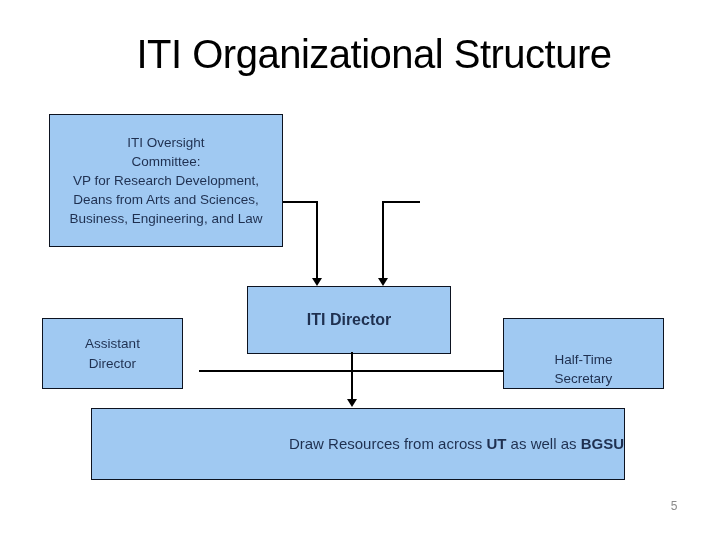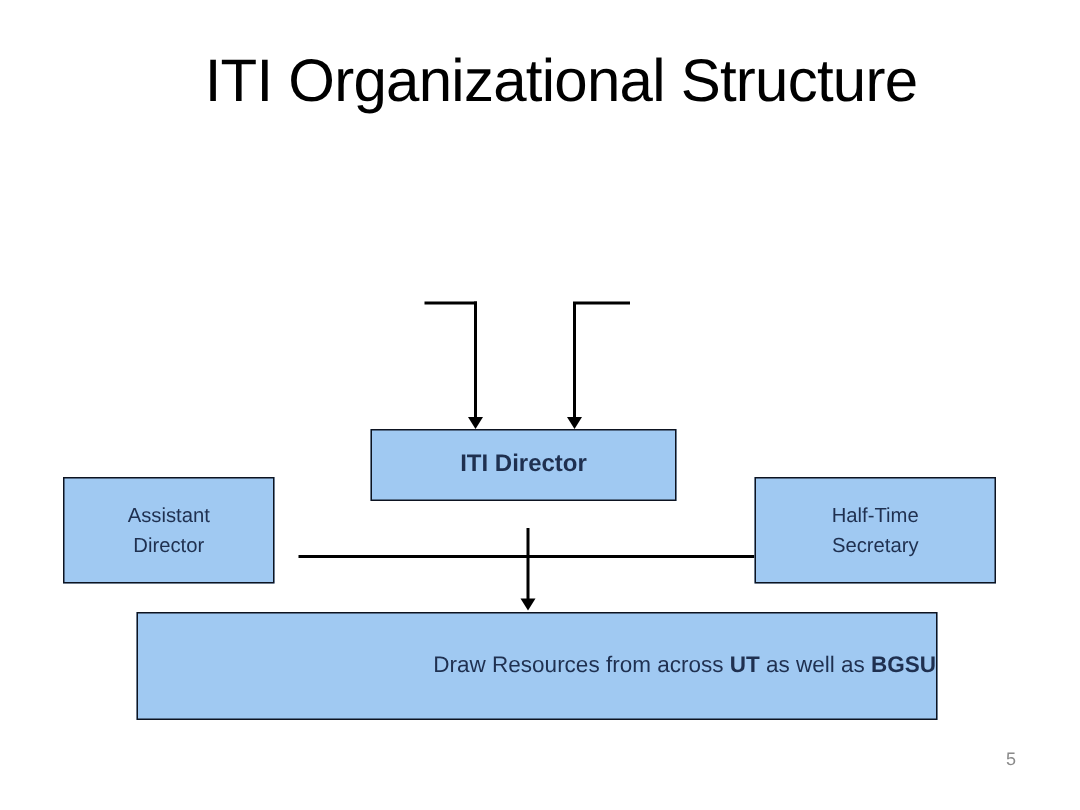--- a/index.html
+++ b/index.html
@@ -38,24 +38,24 @@
     text-align: center;
     color: #1F3050;
   }
   .org-box .box-text {
     white-space: pre-line;
     font-size: 13.5px;
     line-height: 1.42;
   }
   .box-oversight   { left: 49px;  top: 114px; width: 234px; height: 133px; }
   .box-advisory    { left: 420px; top: 114px; width: 235px; height: 132px; }
-  .box-director    { left: 247px; top: 286px; width: 204px; height: 48px; }
+  .box-director    { left: 247px; top: 286px; width: 204px; height: 68px; }
   .box-director .box-text { font-size: 16px; font-weight: 600; }
   .box-assistant   { left: 42px;  top: 318px; width: 141px; height: 71px; }
-  .box-secretary   { left: 503px; top: 318px; width: 161px; height: 71px; }
+  .box-secretary   { left: 503px; top: 318px; width: 161px; height: 71px; align-items: flex-end; }
   .box-resources   { left: 91px;  top: 408px; width: 534px; height: 72px; justify-content: flex-end; }
   .box-resources .box-text { font-size: 15px; white-space: normal; }
   .box-resources .seg-bold { font-weight: bold; }
 
   .connector-h {
     position: absolute;
     height: 2px;
     background: #000000;
   }
   .connector-v {
@@ -92,20 +92,27 @@
     color: #8a8a8a;
   }
 </style>
 </head>
 <body>
 
 <div class="slide">
 
   <div class="slide-title">ITI Organizational Structure</div>
 
+  <div class="org-box box-oversight">
+    <div class="box-text">ITI Oversight
+Committee:
+VP for Research Development,
+Deans from Arts and Sciences,
+Business, Engineering, and Law</div>
+  </div>
 
 
   <div class="connector-h conn-left-h"></div>
   <div class="connector-v conn-left-v"></div>
   <div class="arrow-down arrow-left-pos"></div>
 
   <div class="connector-h conn-right-h"></div>
   <div class="connector-v conn-right-v"></div>
   <div class="arrow-down arrow-right-pos"></div>
 

